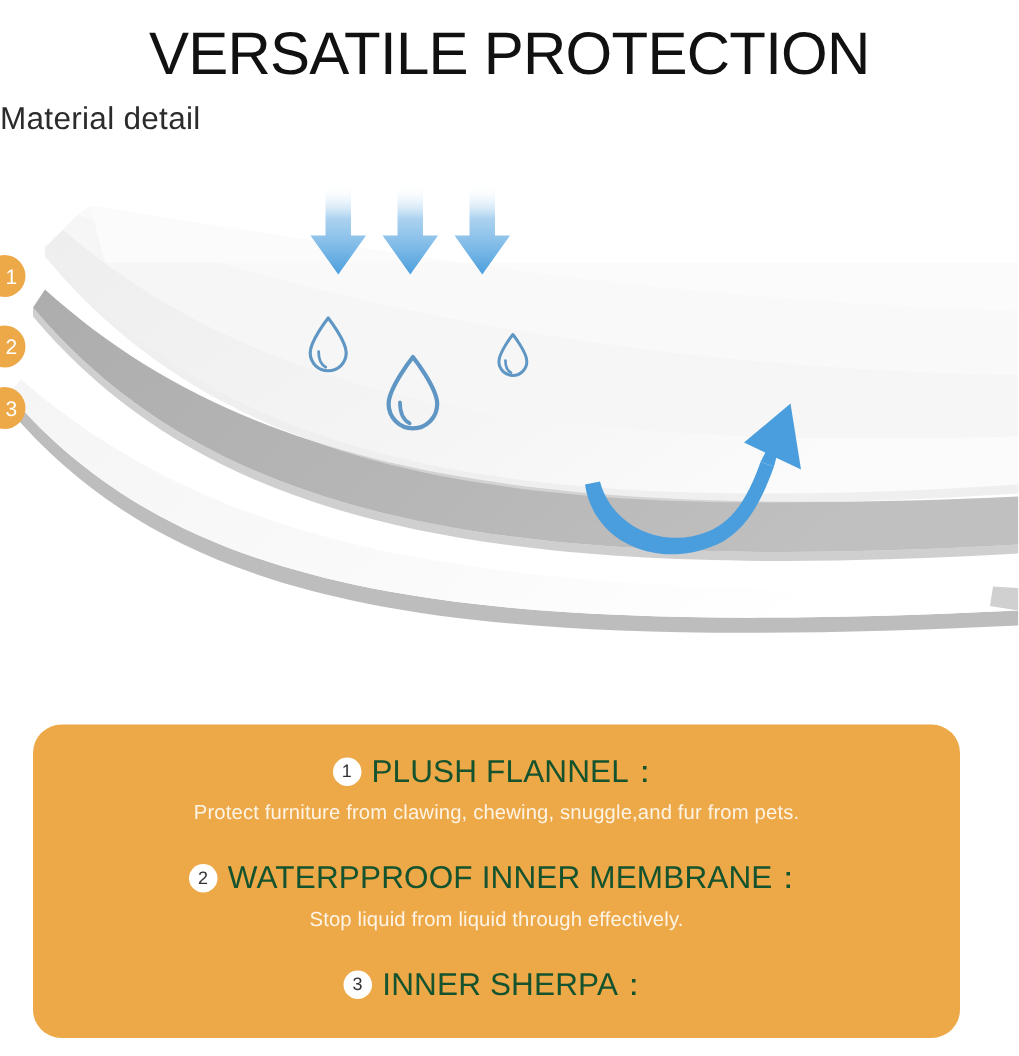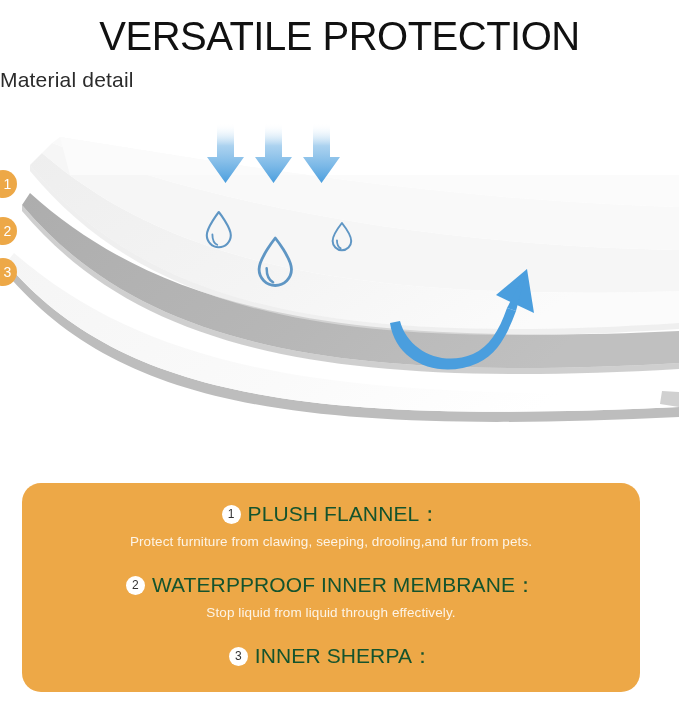--- a/index.html
+++ b/index.html
@@ -226,21 +226,21 @@
   </div>
 </div>
 
 <div id="feature-panel">
 
   <div class="feature-item" id="feature-item-1">
     <div class="feature-head">
       <span class="feature-badge">1</span>
       <span class="feature-title">PLUSH FLANNEL：</span>
     </div>
-    <div class="feature-desc">Protect furniture from clawing, seeping, drooling,and fur from pets.</div>
+    <div class="feature-desc">Protect furniture from clawing, chewing, snuggle,and fur from pets.</div>
   </div>
 
   <div class="feature-item" id="feature-item-2">
     <div class="feature-head">
       <span class="feature-badge">2</span>
       <span class="feature-title">WATERPPROOF INNER MEMBRANE：</span>
     </div>
     <div class="feature-desc">Stop liquid from liquid through effectively.</div>
   </div>
 

